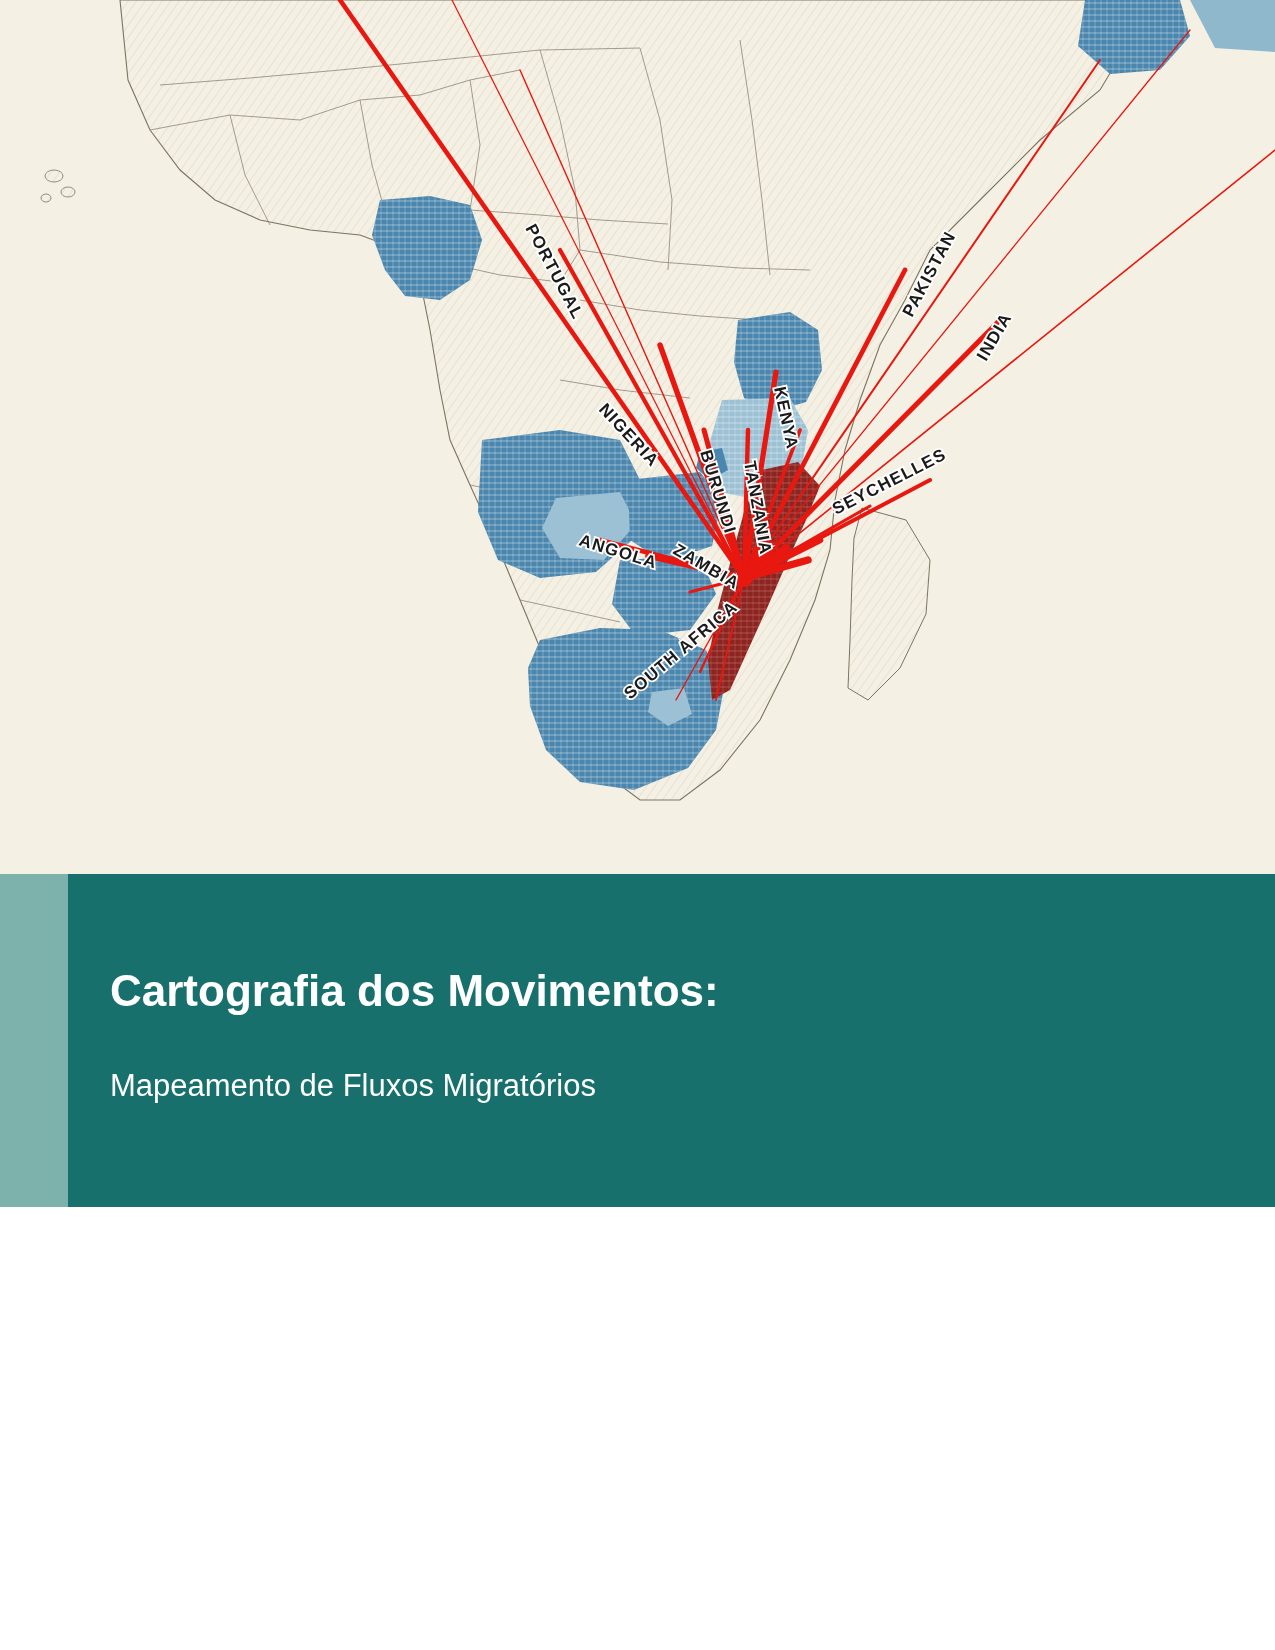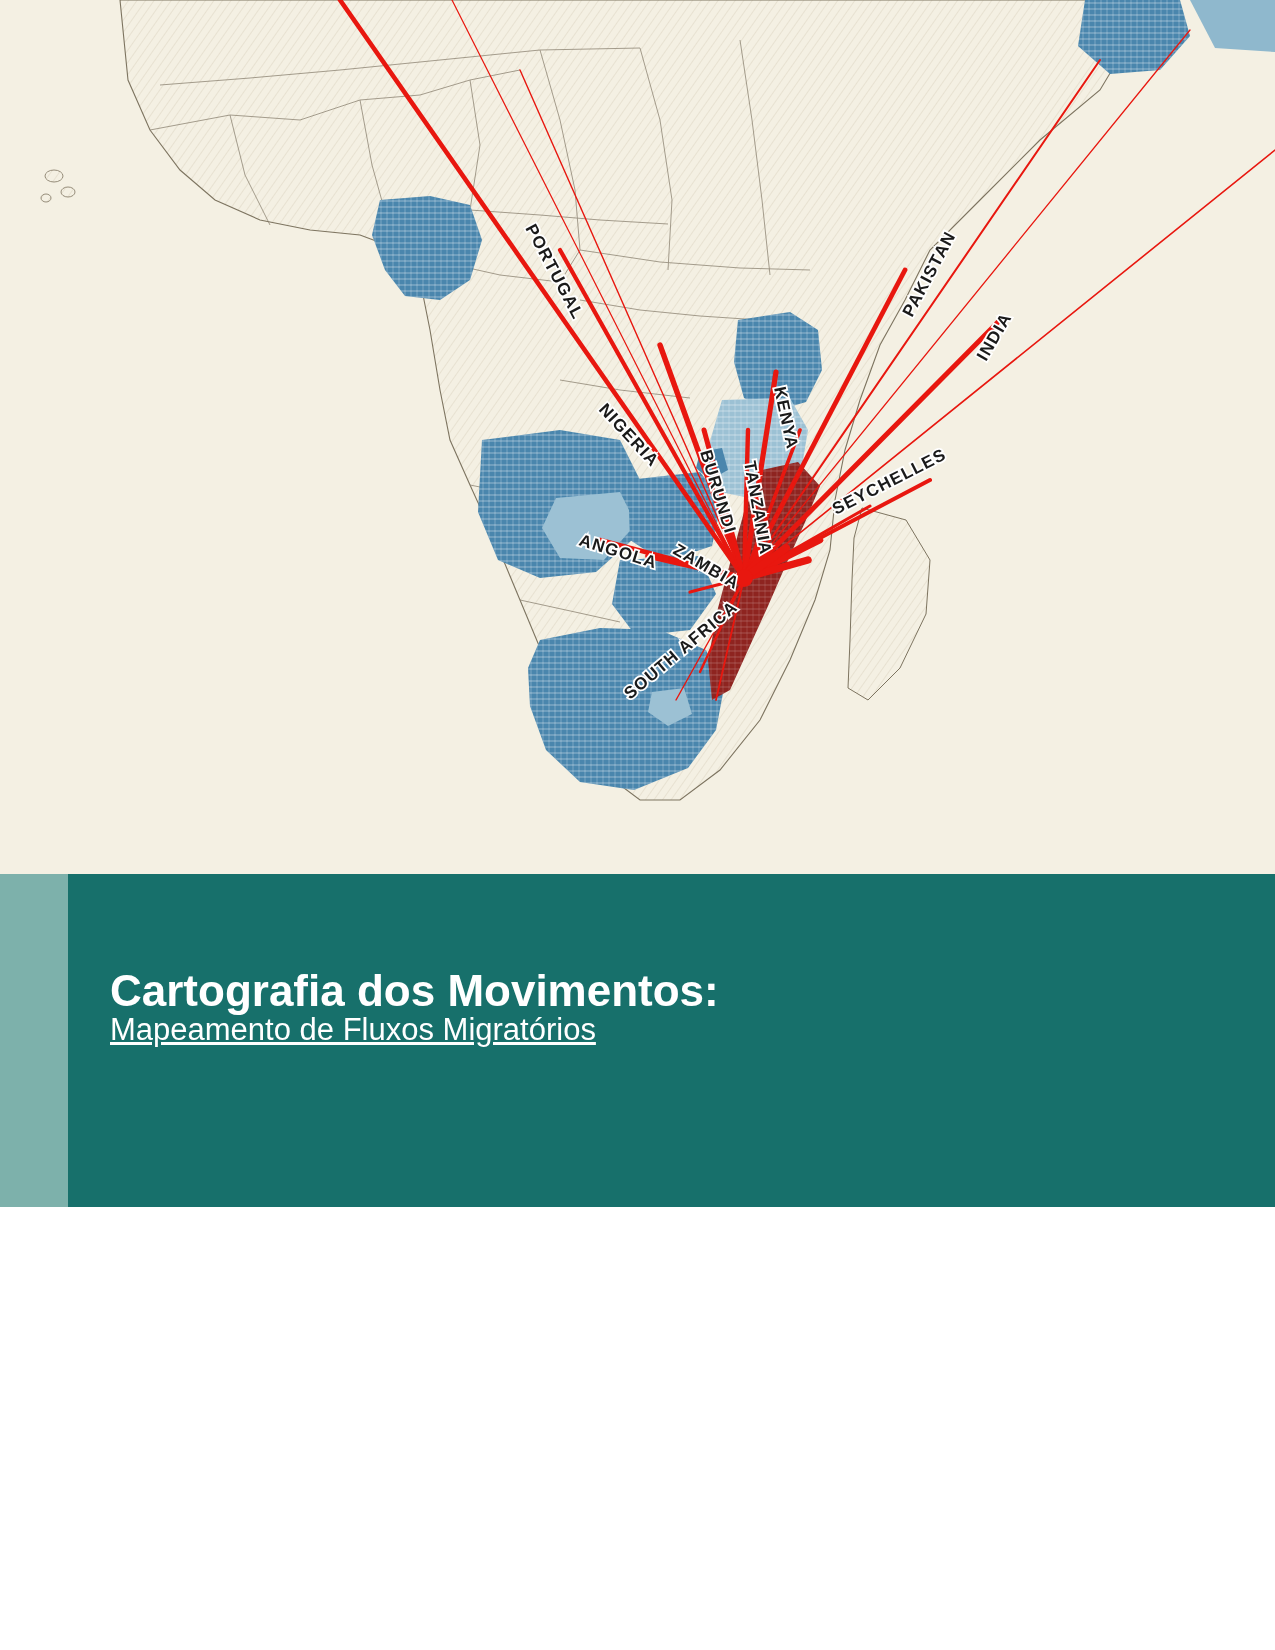--- a/index.html
+++ b/index.html
@@ -62,26 +62,25 @@
     top: 966px;
     font-size: 44px;
     font-weight: bold;
     color: #ffffff;
     letter-spacing: 0px;
     white-space: nowrap;
   }
   .title-sub {
     position: absolute;
     left: 110px;
-    top: 1012px;
+    top: 1068px;
     font-size: 31px;
     font-weight: normal;
     color: #ffffff;
     white-space: nowrap;
-    text-decoration: underline;
   }
 
   
   .footer {
     position: absolute;
     left: 0;
     top: 1207px;
     width: 1275px;
     height: 443px;
     background: #ffffff;

